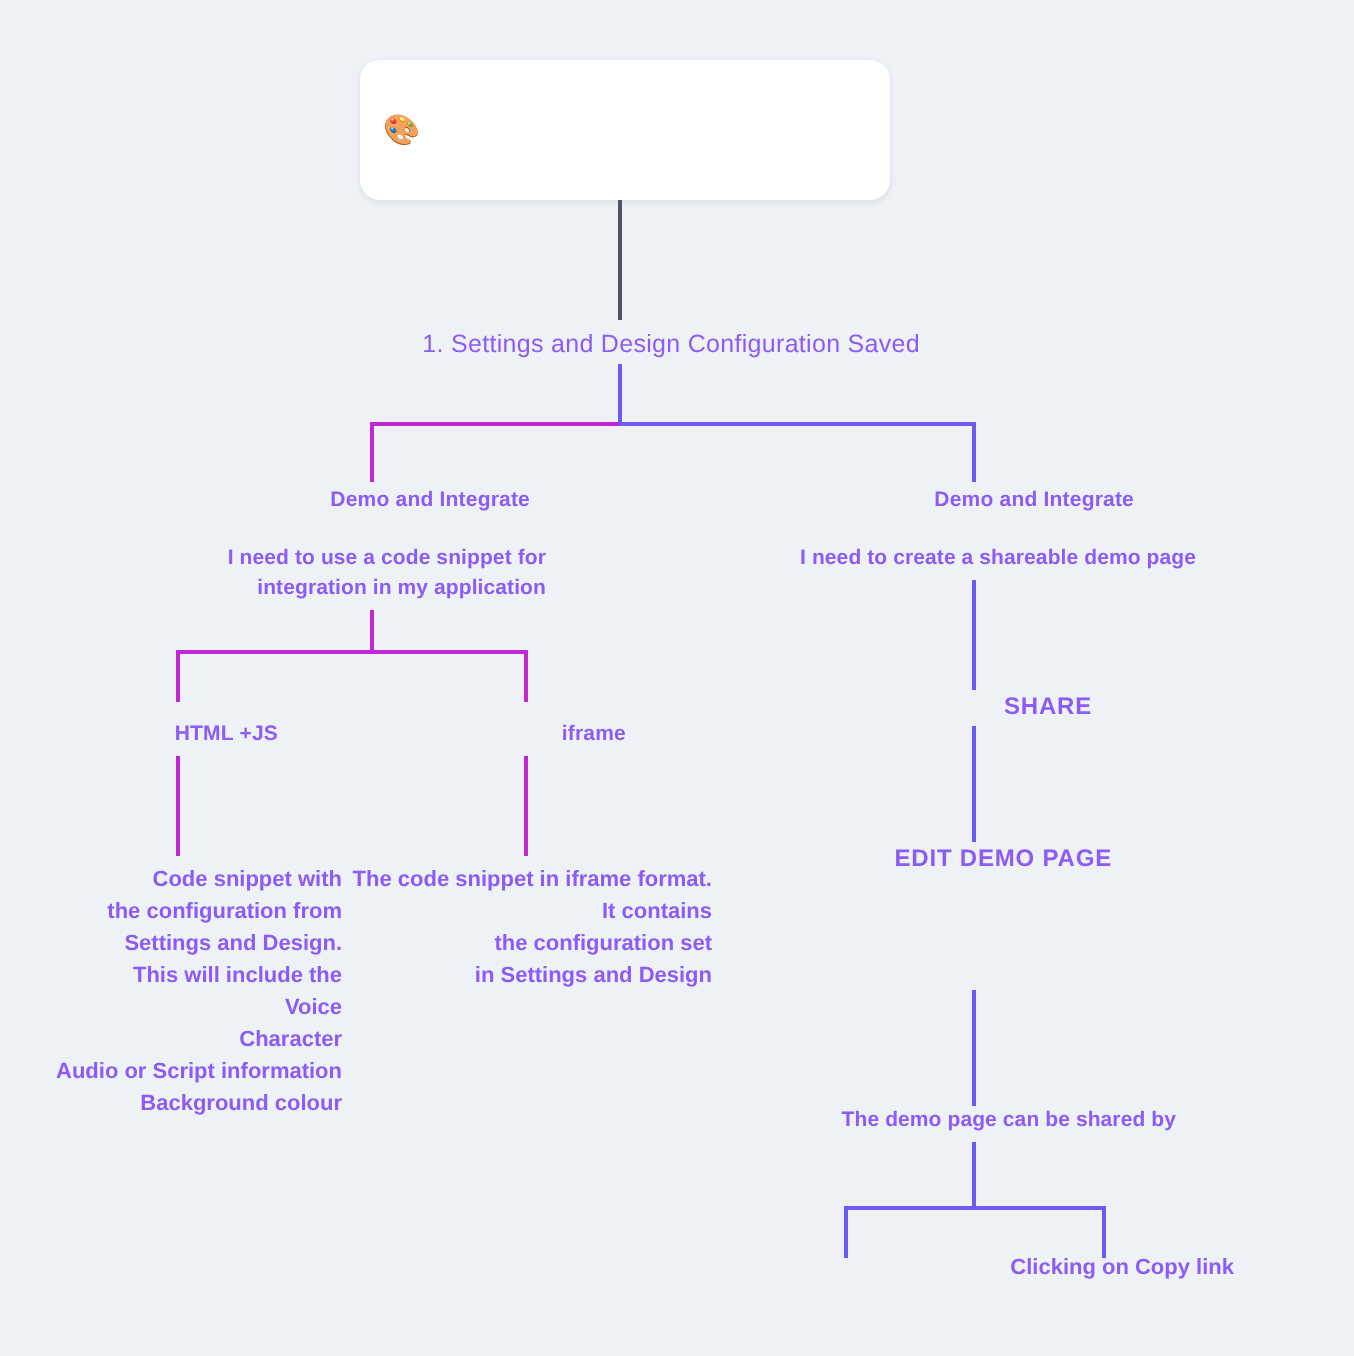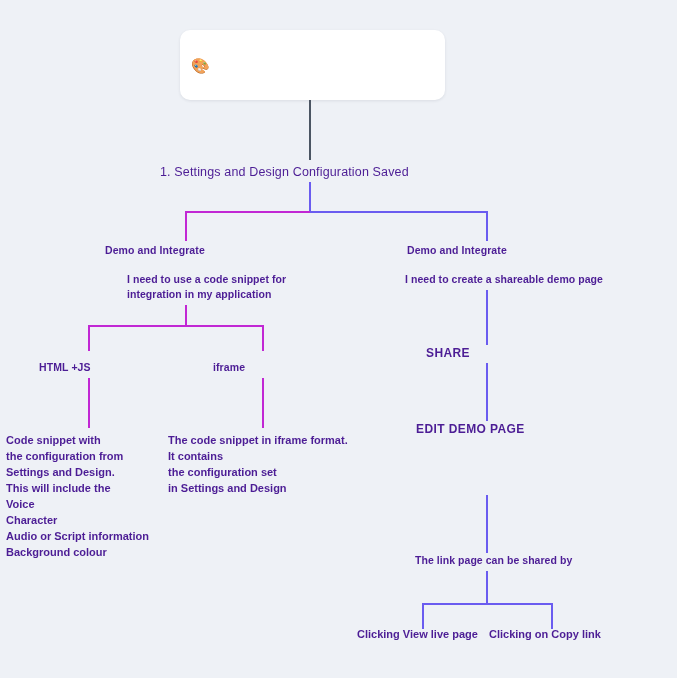--- a/index.html
+++ b/index.html
@@ -63,39 +63,38 @@
     position: absolute;
     height: 2px;
   }
   .c-gray  { background: #4b5563; }
   .c-mag   { background: #c127d4; }
   .c-vio   { background: #6a5cf0; }
 
   
   .node {
     position: absolute;
-    text-align: left;
+    text-align: right;
     line-height: 1.45;
-    color: #4c1d95;
+    color: #8b5cf6;
   }
   .n-step {
     font-size: 12.5px;
     font-weight: 400;
     letter-spacing: 0.15px;
   }
   .n-branch {
     font-size: 10.5px;
     font-weight: 700;
     letter-spacing: 0.1px;
   }
   .n-body {
     font-size: 10.5px;
     font-weight: 700;
     letter-spacing: 0.05px;
-    margin-left: 29px;
   }
   .n-caps {
     font-size: 12px;
     font-weight: 700;
     letter-spacing: 0.4px;
   }
   .n-leaf {
     font-size: 11px;
     font-weight: 700;
   }
@@ -157,24 +156,23 @@
 
   <div class="node n-caps" style="left:426px; top:345px; width:120px;">SHARE</div>
 
   <div class="vline c-vio" style="left:486px; top:363px; height:58px;"></div>
 
   <div class="node n-caps" style="left:416px; top:421px; width:140px;">EDIT DEMO PAGE</div>
 
 
   <div class="vline c-vio" style="left:486px; top:495px; height:58px;"></div>
 
-  <div class="node n-body" style="left:386px; top:553px; width:202px;">The link page can be shared by</div>
+  <div class="node n-body" style="left:386px; top:553px; width:202px;">The demo page can be shared by</div>
 
   <div class="vline c-vio" style="left:486px; top:571px; height:33px;"></div>
 
   <div class="hline c-vio" style="left:422px; top:603px; width:131px;"></div>
   <div class="vline c-vio" style="left:422px; top:603px; height:26px;"></div>
   <div class="vline c-vio" style="left:551px; top:603px; height:26px;"></div>
 
-  <div class="node n-leaf" style="left:357px; top:627px; width:131px;">Clicking View live page</div>
   <div class="node n-leaf" style="left:489px; top:627px; width:128px;">Clicking on Copy link</div>
 
 </div>
 
 </body></html>

